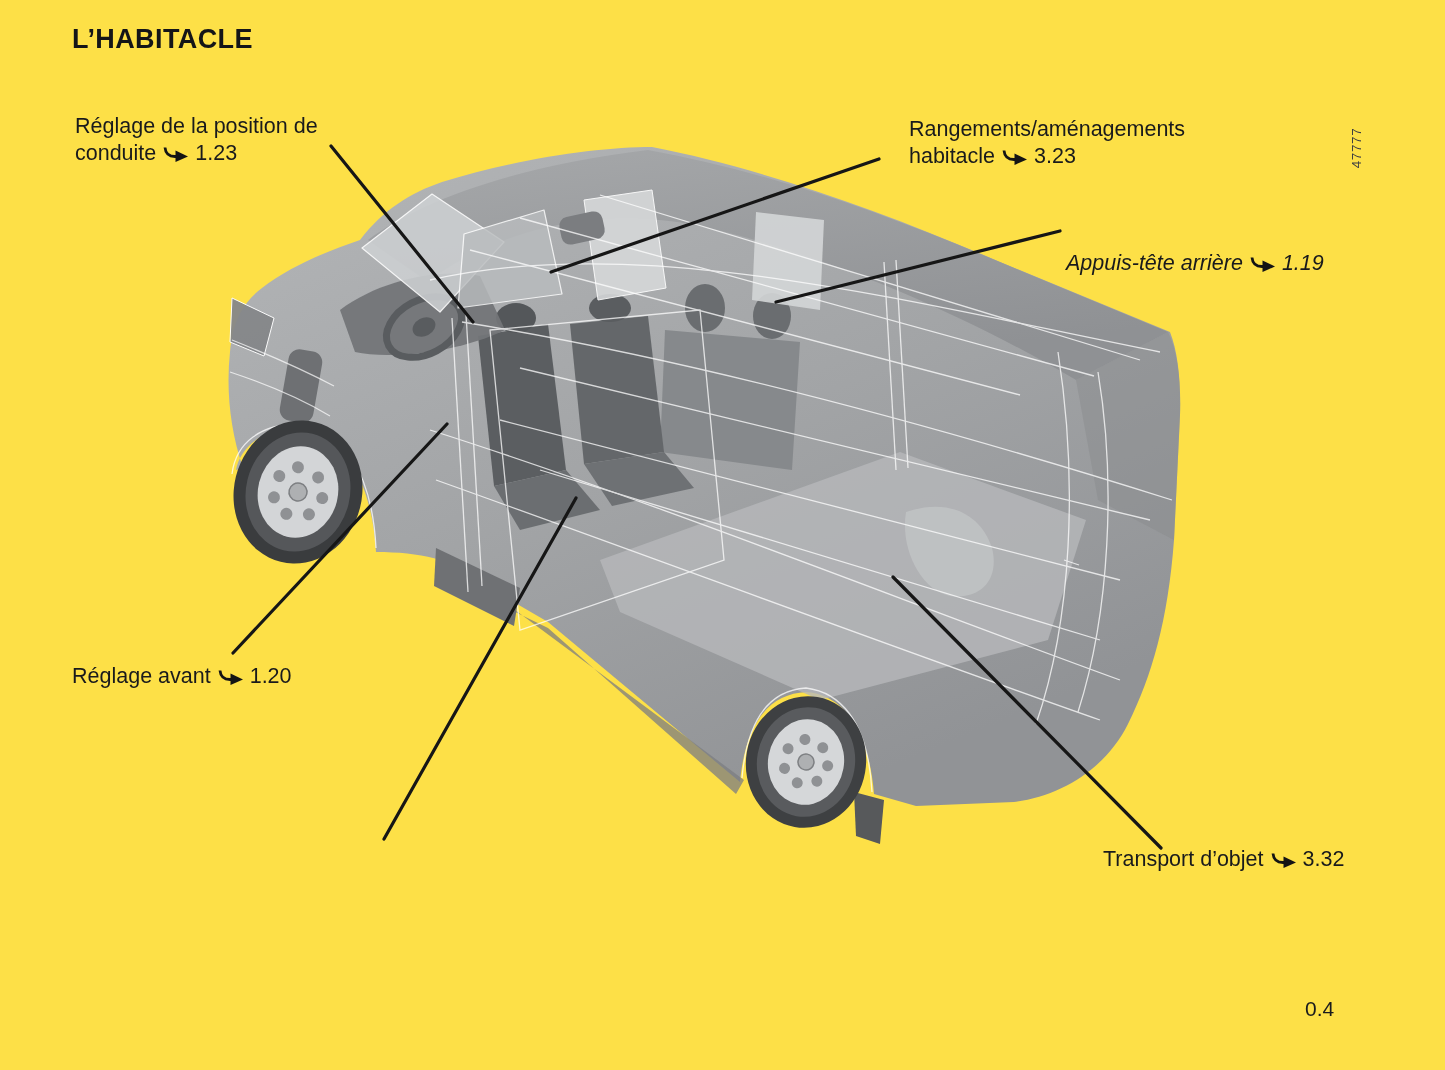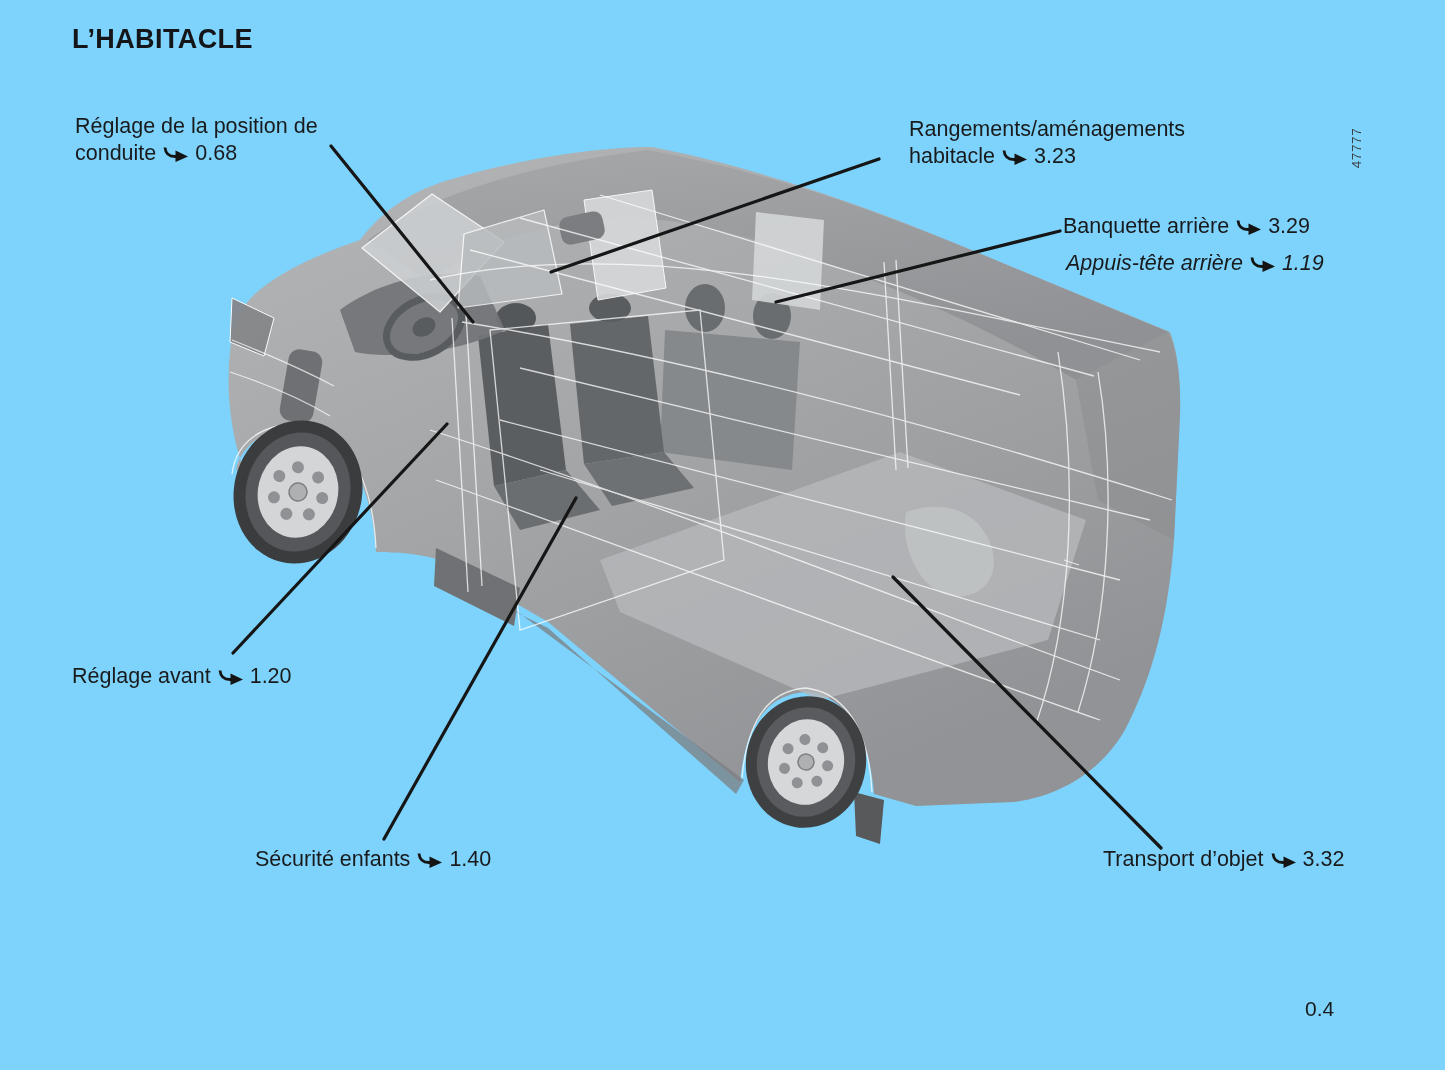--- a/index.html
+++ b/index.html
@@ -1,19 +1,19 @@
 <!DOCTYPE html>
 <html><head>
 <meta charset="utf-8">
 <style>
   html,body{margin:0;padding:0;background:#ffffff;}
   #page{
     position:relative;
     width:1445px;height:1070px;
-    background:#7dd3fc;
+    background:#fde047;
     font-family:"Liberation Sans", sans-serif;
     color:#1a1b1d;
     overflow:hidden;
   }
   .page-title{
     position:absolute;left:72px;top:24px;
     font-size:27px;font-weight:bold;letter-spacing:.4px;
     color:#141518;
   }
   #van-svg{position:absolute;left:0;top:0;z-index:1;}
@@ -182,58 +182,46 @@
       <line x1="233" y1="653" x2="447" y2="424"></line>
       <line x1="384" y1="839" x2="576" y2="498"></line>
       <line x1="1161" y1="848" x2="893" y2="577"></line>
     </g>
   </svg>
 
   <div class="callout" style="left:75px;top:113px;width:268px;">
     <span>Réglage de la position de conduite</span><svg class="xref-arrow" width="26" height="16" viewBox="0 0 26 16">
         <path d="M2,1.5 C2.5,7.5 6,10.5 12,10.5 L13,10.5" stroke="currentColor" stroke-width="2.8" fill="none"></path>
         <polygon points="12.5,4.5 25,10.5 12.5,16" fill="currentColor"></polygon>
-      </svg><span>0.68</span>
+      </svg><span>1.23</span>
   </div>
 
   <div class="callout" style="left:909px;top:116px;width:305px;">
     <span>Rangements/aménagements habitacle</span><svg class="xref-arrow" width="26" height="16" viewBox="0 0 26 16">
         <path d="M2,1.5 C2.5,7.5 6,10.5 12,10.5 L13,10.5" stroke="currentColor" stroke-width="2.8" fill="none"></path>
         <polygon points="12.5,4.5 25,10.5 12.5,16" fill="currentColor"></polygon>
       </svg><span>3.23</span>
   </div>
 
-  <div class="callout nowrap" style="left:1063px;top:213px;">
-    <span>Banquette arrière</span><svg class="xref-arrow" width="26" height="16" viewBox="0 0 26 16">
-        <path d="M2,1.5 C2.5,7.5 6,10.5 12,10.5 L13,10.5" stroke="currentColor" stroke-width="2.8" fill="none"></path>
-        <polygon points="12.5,4.5 25,10.5 12.5,16" fill="currentColor"></polygon>
-      </svg><span>3.29</span>
-  </div>
 
   <div class="callout nowrap" style="left:1066px;top:250px;font-style:italic;">
     <span>Appuis-tête arrière</span><svg class="xref-arrow" width="26" height="16" viewBox="0 0 26 16">
         <path d="M2,1.5 C2.5,7.5 6,10.5 12,10.5 L13,10.5" stroke="currentColor" stroke-width="2.8" fill="none"></path>
         <polygon points="12.5,4.5 25,10.5 12.5,16" fill="currentColor"></polygon>
       </svg><span>1.19</span>
   </div>
 
   <div class="callout nowrap" style="left:72px;top:663px;">
     <span>Réglage avant</span><svg class="xref-arrow" width="26" height="16" viewBox="0 0 26 16">
         <path d="M2,1.5 C2.5,7.5 6,10.5 12,10.5 L13,10.5" stroke="currentColor" stroke-width="2.8" fill="none"></path>
         <polygon points="12.5,4.5 25,10.5 12.5,16" fill="currentColor"></polygon>
       </svg><span>1.20</span>
   </div>
 
 
-  <div class="callout nowrap" style="left:255px;top:846px;">
-    <span>Sécurité enfants</span><svg class="xref-arrow" width="26" height="16" viewBox="0 0 26 16">
-        <path d="M2,1.5 C2.5,7.5 6,10.5 12,10.5 L13,10.5" stroke="currentColor" stroke-width="2.8" fill="none"></path>
-        <polygon points="12.5,4.5 25,10.5 12.5,16" fill="currentColor"></polygon>
-      </svg><span>1.40</span>
-  </div>
 
   <div class="callout nowrap" style="left:1103px;top:846px;">
     <span>Transport d’objet</span><svg class="xref-arrow" width="26" height="16" viewBox="0 0 26 16">
         <path d="M2,1.5 C2.5,7.5 6,10.5 12,10.5 L13,10.5" stroke="currentColor" stroke-width="2.8" fill="none"></path>
         <polygon points="12.5,4.5 25,10.5 12.5,16" fill="currentColor"></polygon>
       </svg><span>3.32</span>
   </div>
 
   <div class="fig-num">47777</div>
 

